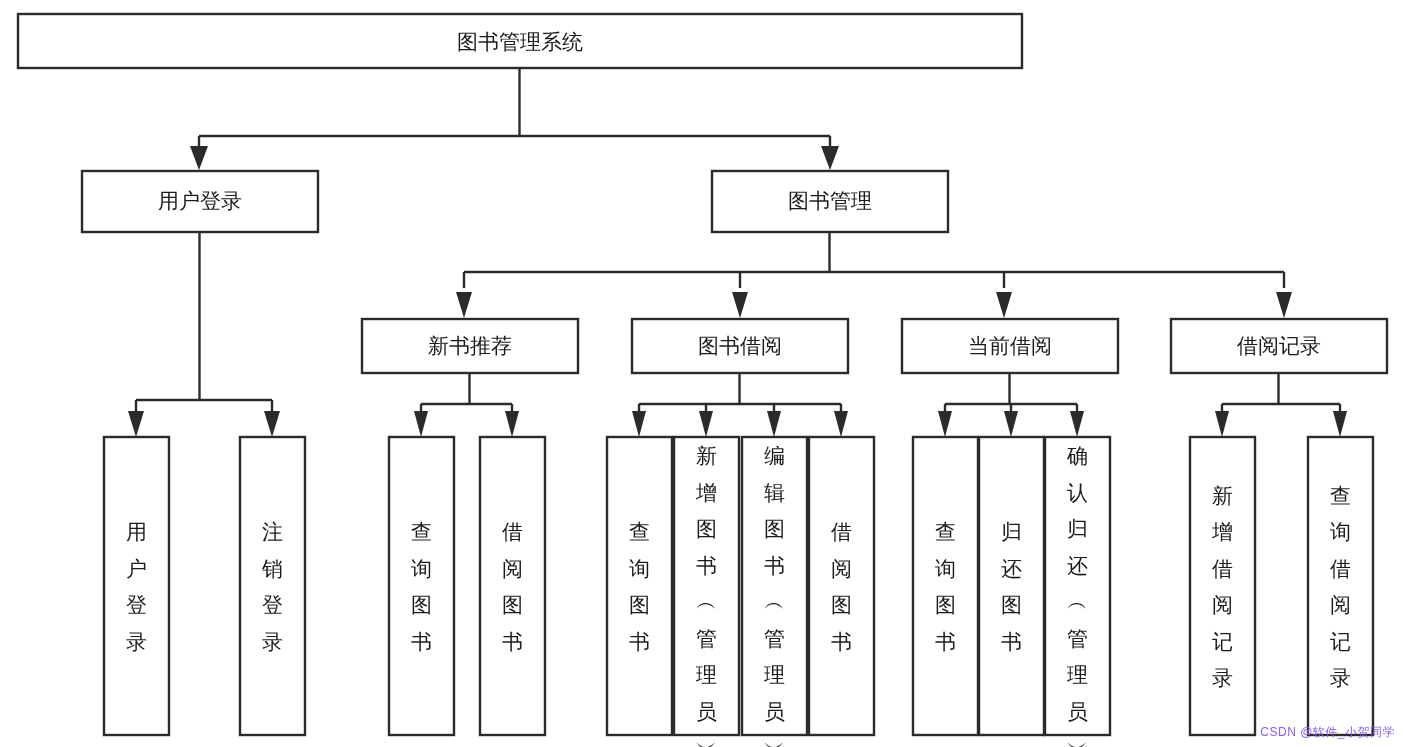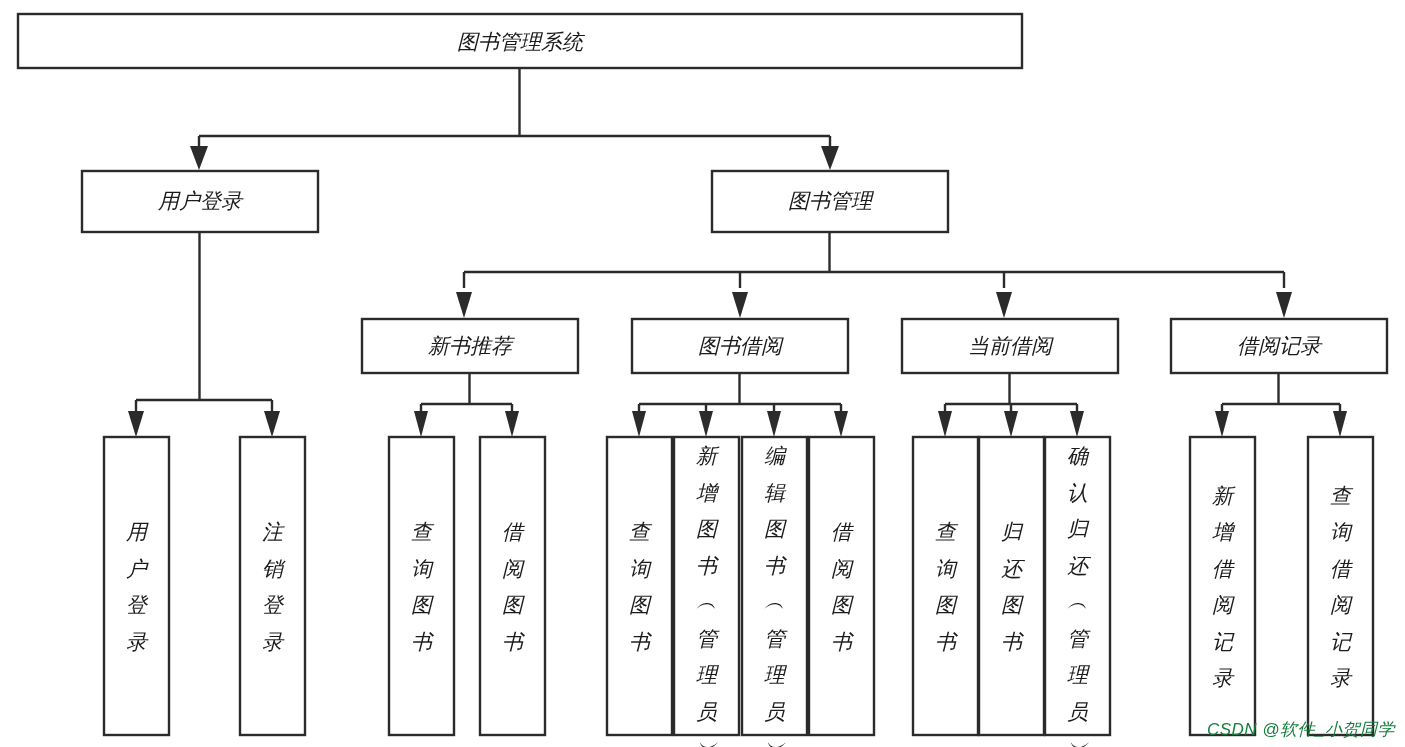--- a/index.html
+++ b/index.html
@@ -11,21 +11,20 @@
     width: 1405px;
     height: 747px;
     font-family: "Liberation Sans", "DejaVu Sans", sans-serif;
     overflow: hidden;
     position: relative;
   }
   #diagram-root {
     position: relative;
     width: 1405px;
     height: 747px;
-    font-style: italic;
   }
   svg#tree-svg {
     position: absolute;
     top: 0; left: 0;
     width: 1405px;
     height: 747px;
     display: block;
   }
   .node-box {
     fill: #ffffff;
@@ -53,22 +52,22 @@
     font-family: "Liberation Sans", "DejaVu Sans", sans-serif;
     font-size: 21px;
     fill: #1b1b1b;
     text-anchor: middle;
   }
   .watermark {
     position: absolute;
     right: 10px;
     bottom: 6px;
     font-family: "Liberation Sans", "DejaVu Sans", sans-serif;
-    font-size: 17px;
-    color: #15803d;
+    font-size: 12px;
+    color: #8b5cf6;
     letter-spacing: 0.5px;
     white-space: nowrap;
     pointer-events: none;
   }
 </style>
 </head>
 <body>
 
 <div id="diagram-root">
 

